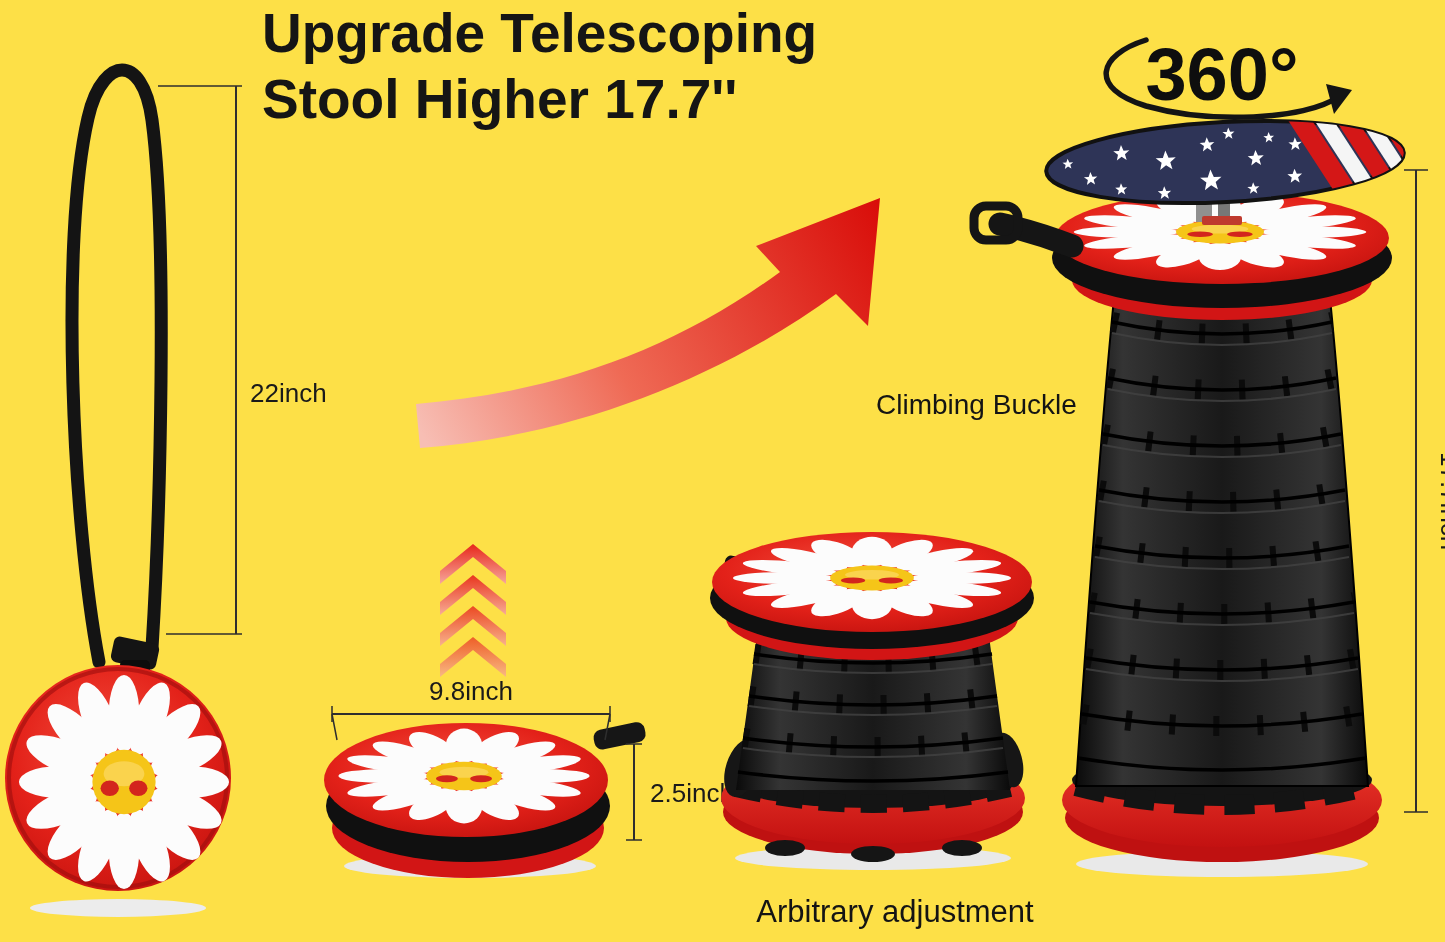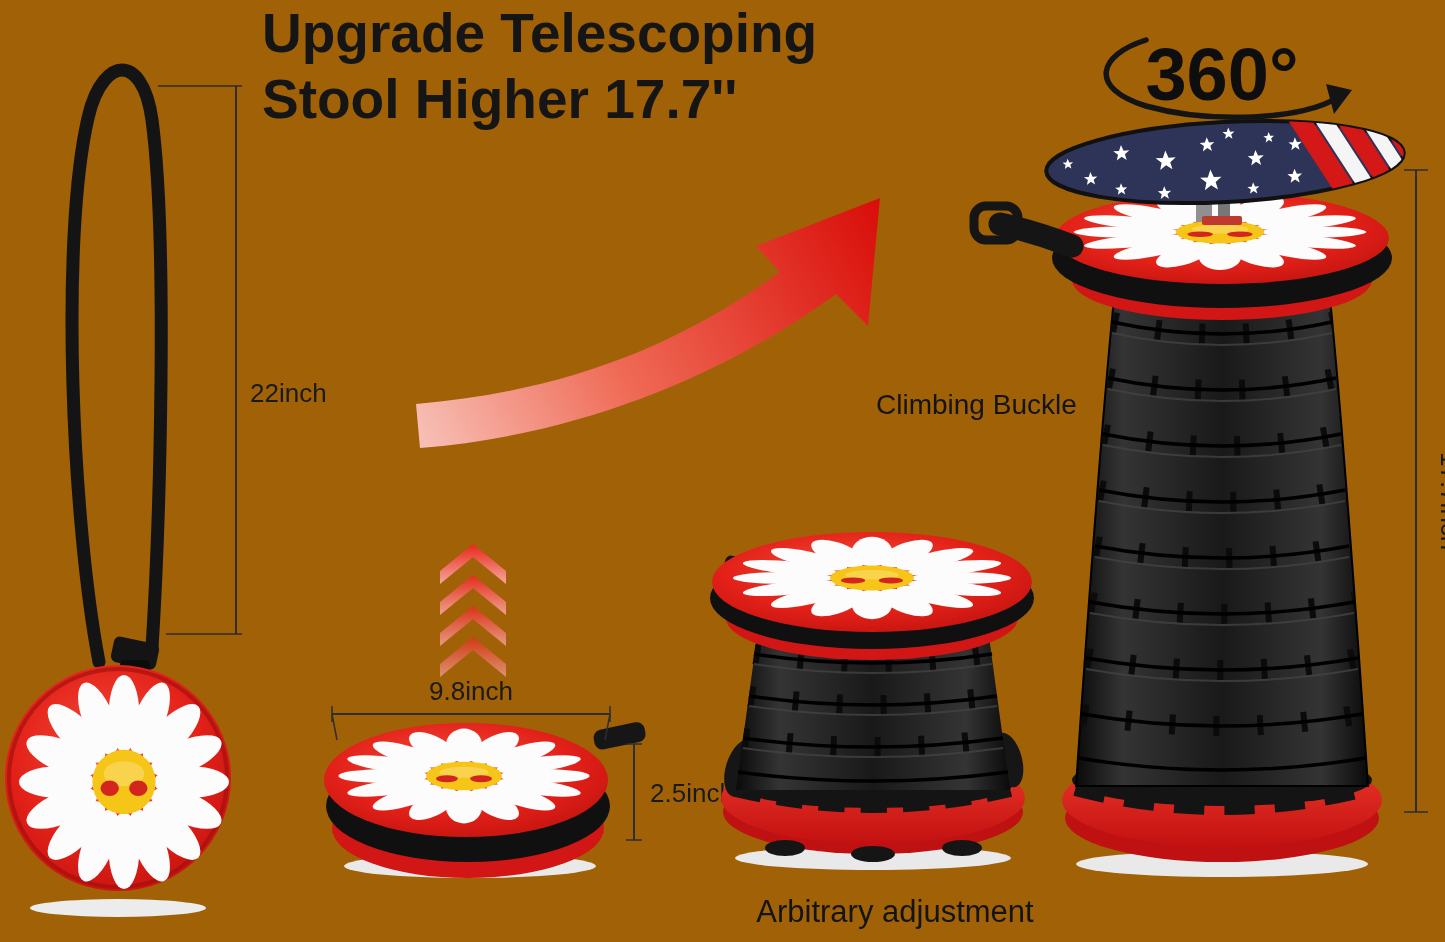--- a/index.html
+++ b/index.html
@@ -1,16 +1,16 @@
 <!DOCTYPE html>
 <html><head>
 <meta charset="utf-8">
 <style>
   html,body{margin:0;padding:0;background:#fff;}
-  .stage{position:relative;width:1445px;height:942px;background:#a16207;overflow:hidden;
+  .stage{position:relative;width:1445px;height:942px;background:#fde047;overflow:hidden;
          font-family:"Liberation Sans",sans-serif;}
   svg{display:block;}
   .t-title{font-family:"Liberation Sans",sans-serif;font-weight:700;font-size:55px;fill:#151515;}
   .t-big{font-family:"Liberation Sans",sans-serif;font-weight:600;font-size:74px;fill:#0e0e0e;}
   .t-label{font-family:"Liberation Sans",sans-serif;font-size:28px;fill:#141414;}
   .t-dim{font-family:"Liberation Sans",sans-serif;font-size:26px;fill:#1a1a1a;}
   .dim{stroke:#2e2e2e;stroke-width:2;fill:none;}
   .dim-thin{stroke:#2e2e2e;stroke-width:1.5;fill:none;}
   .rowline{stroke:#000;stroke-width:3.5;fill:none;}
   .rowslots{stroke:#0b0b0b;stroke-width:20;fill:none;stroke-dasharray:6 38;}

